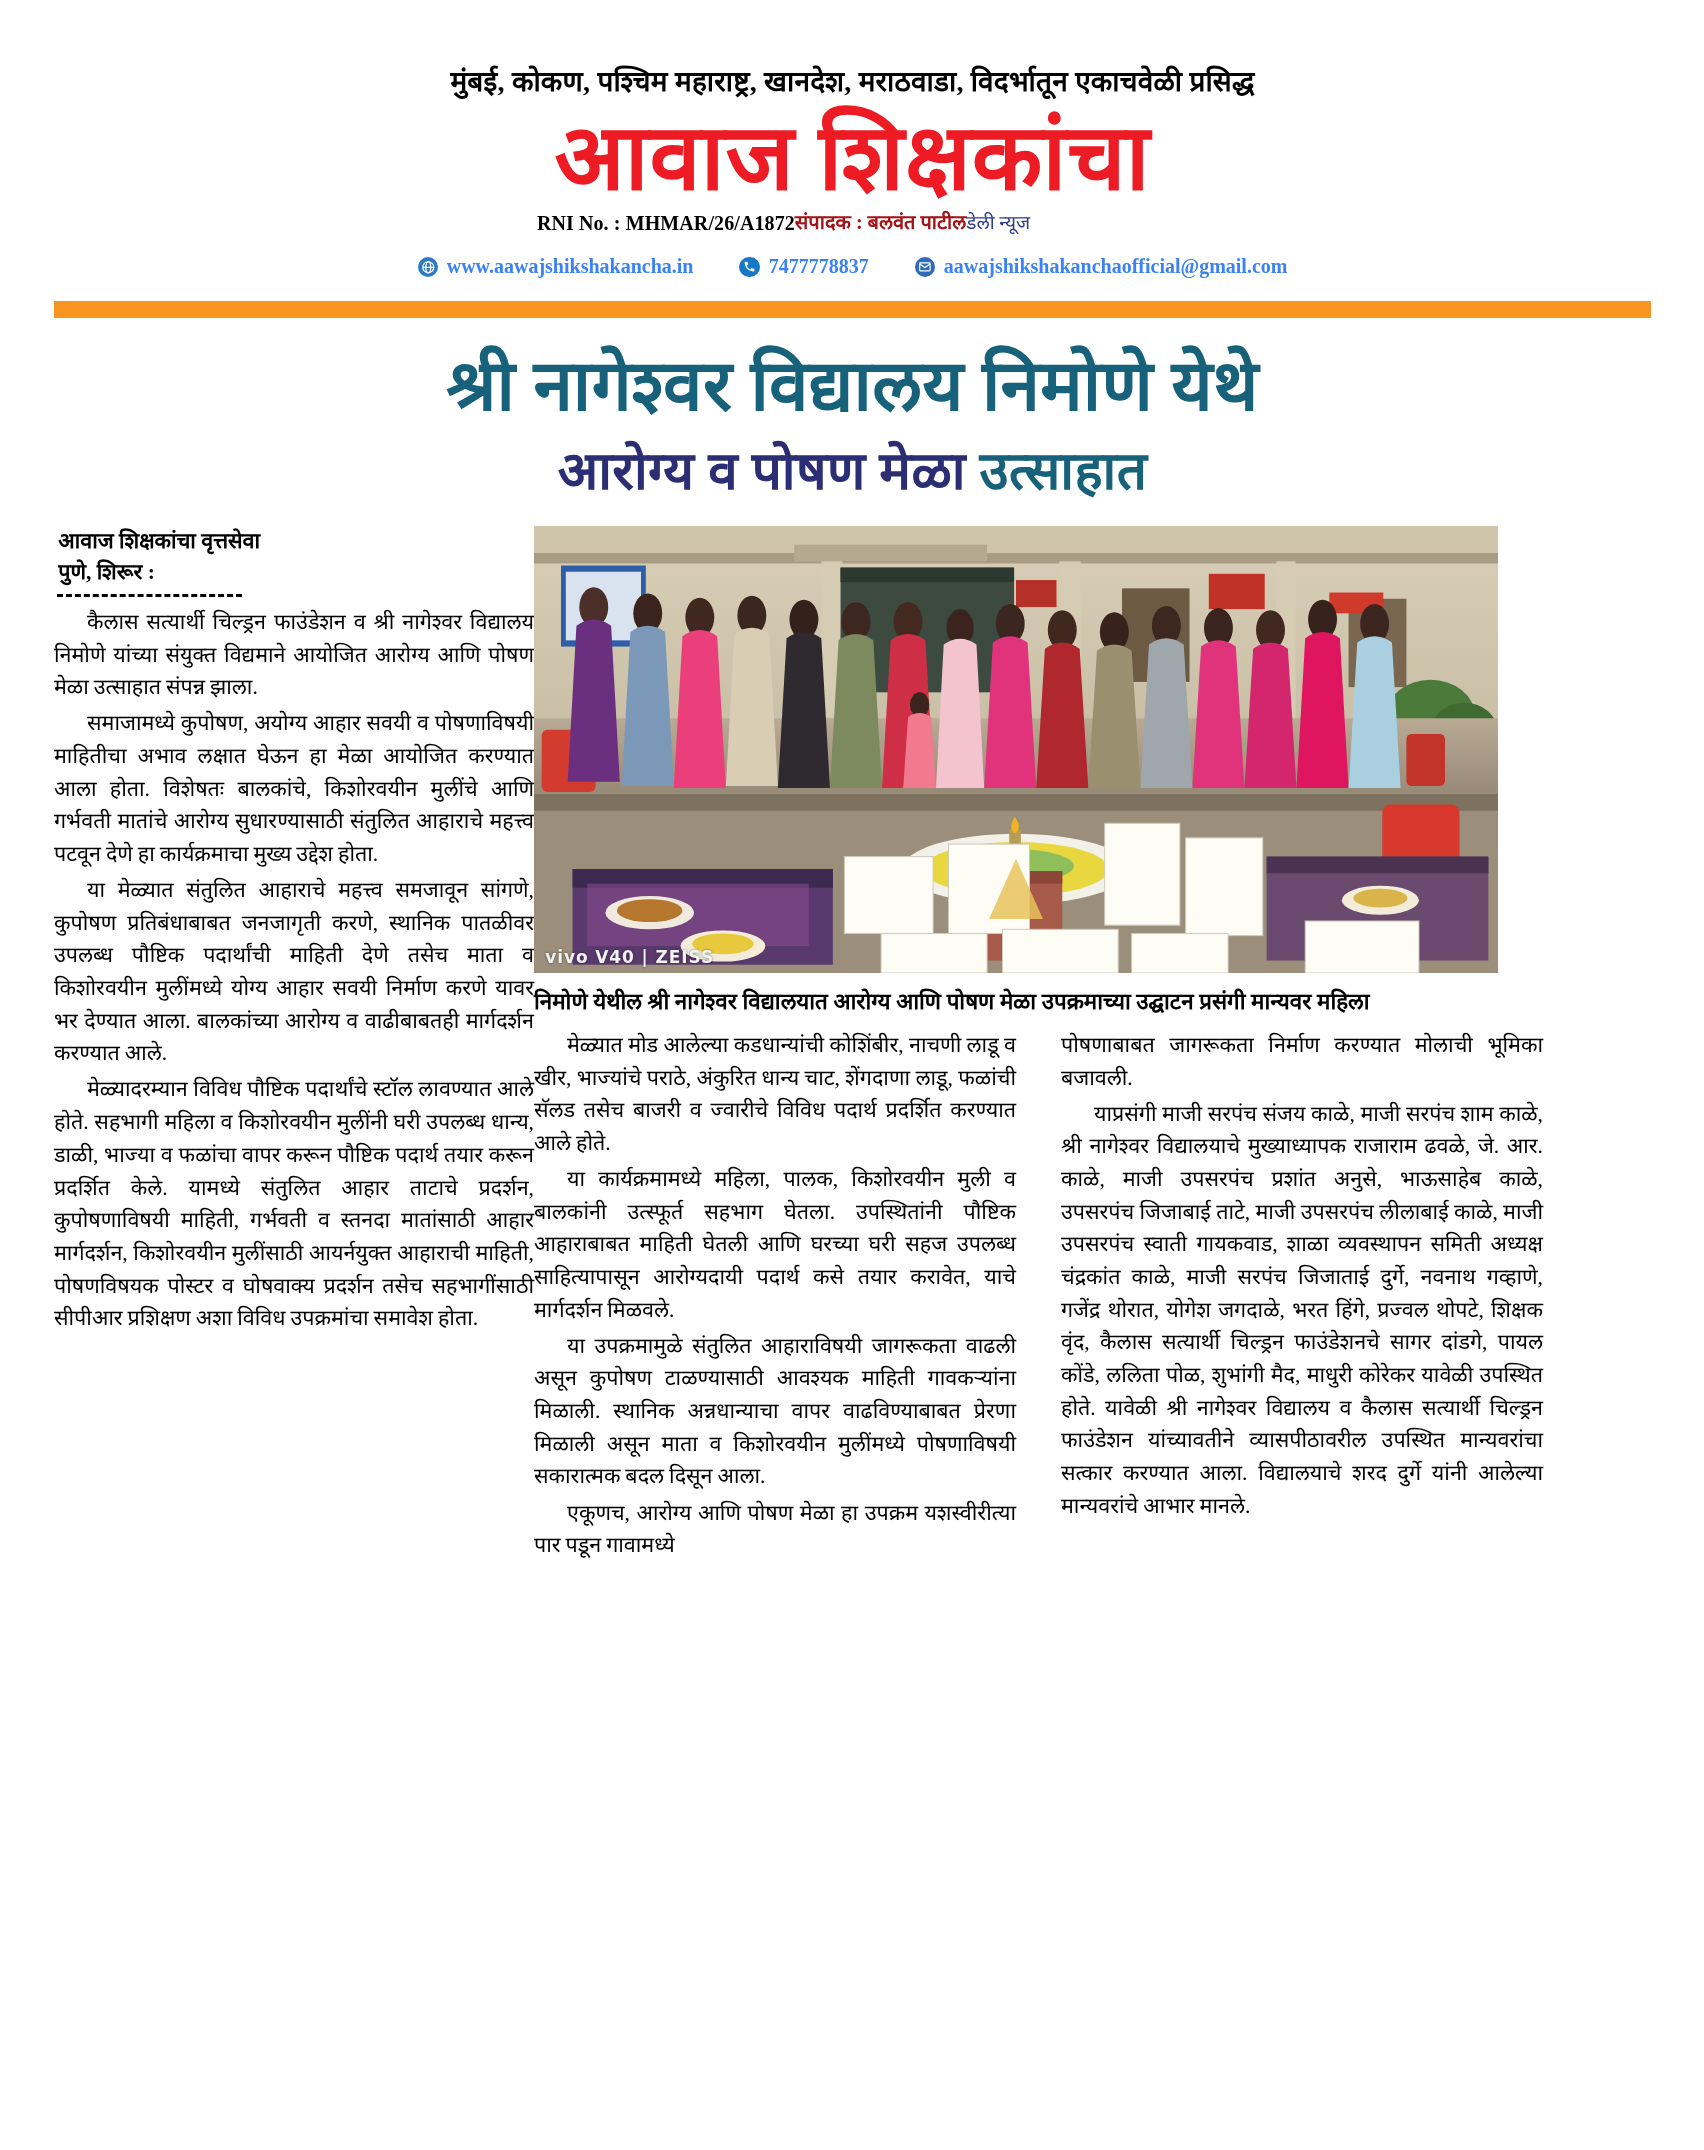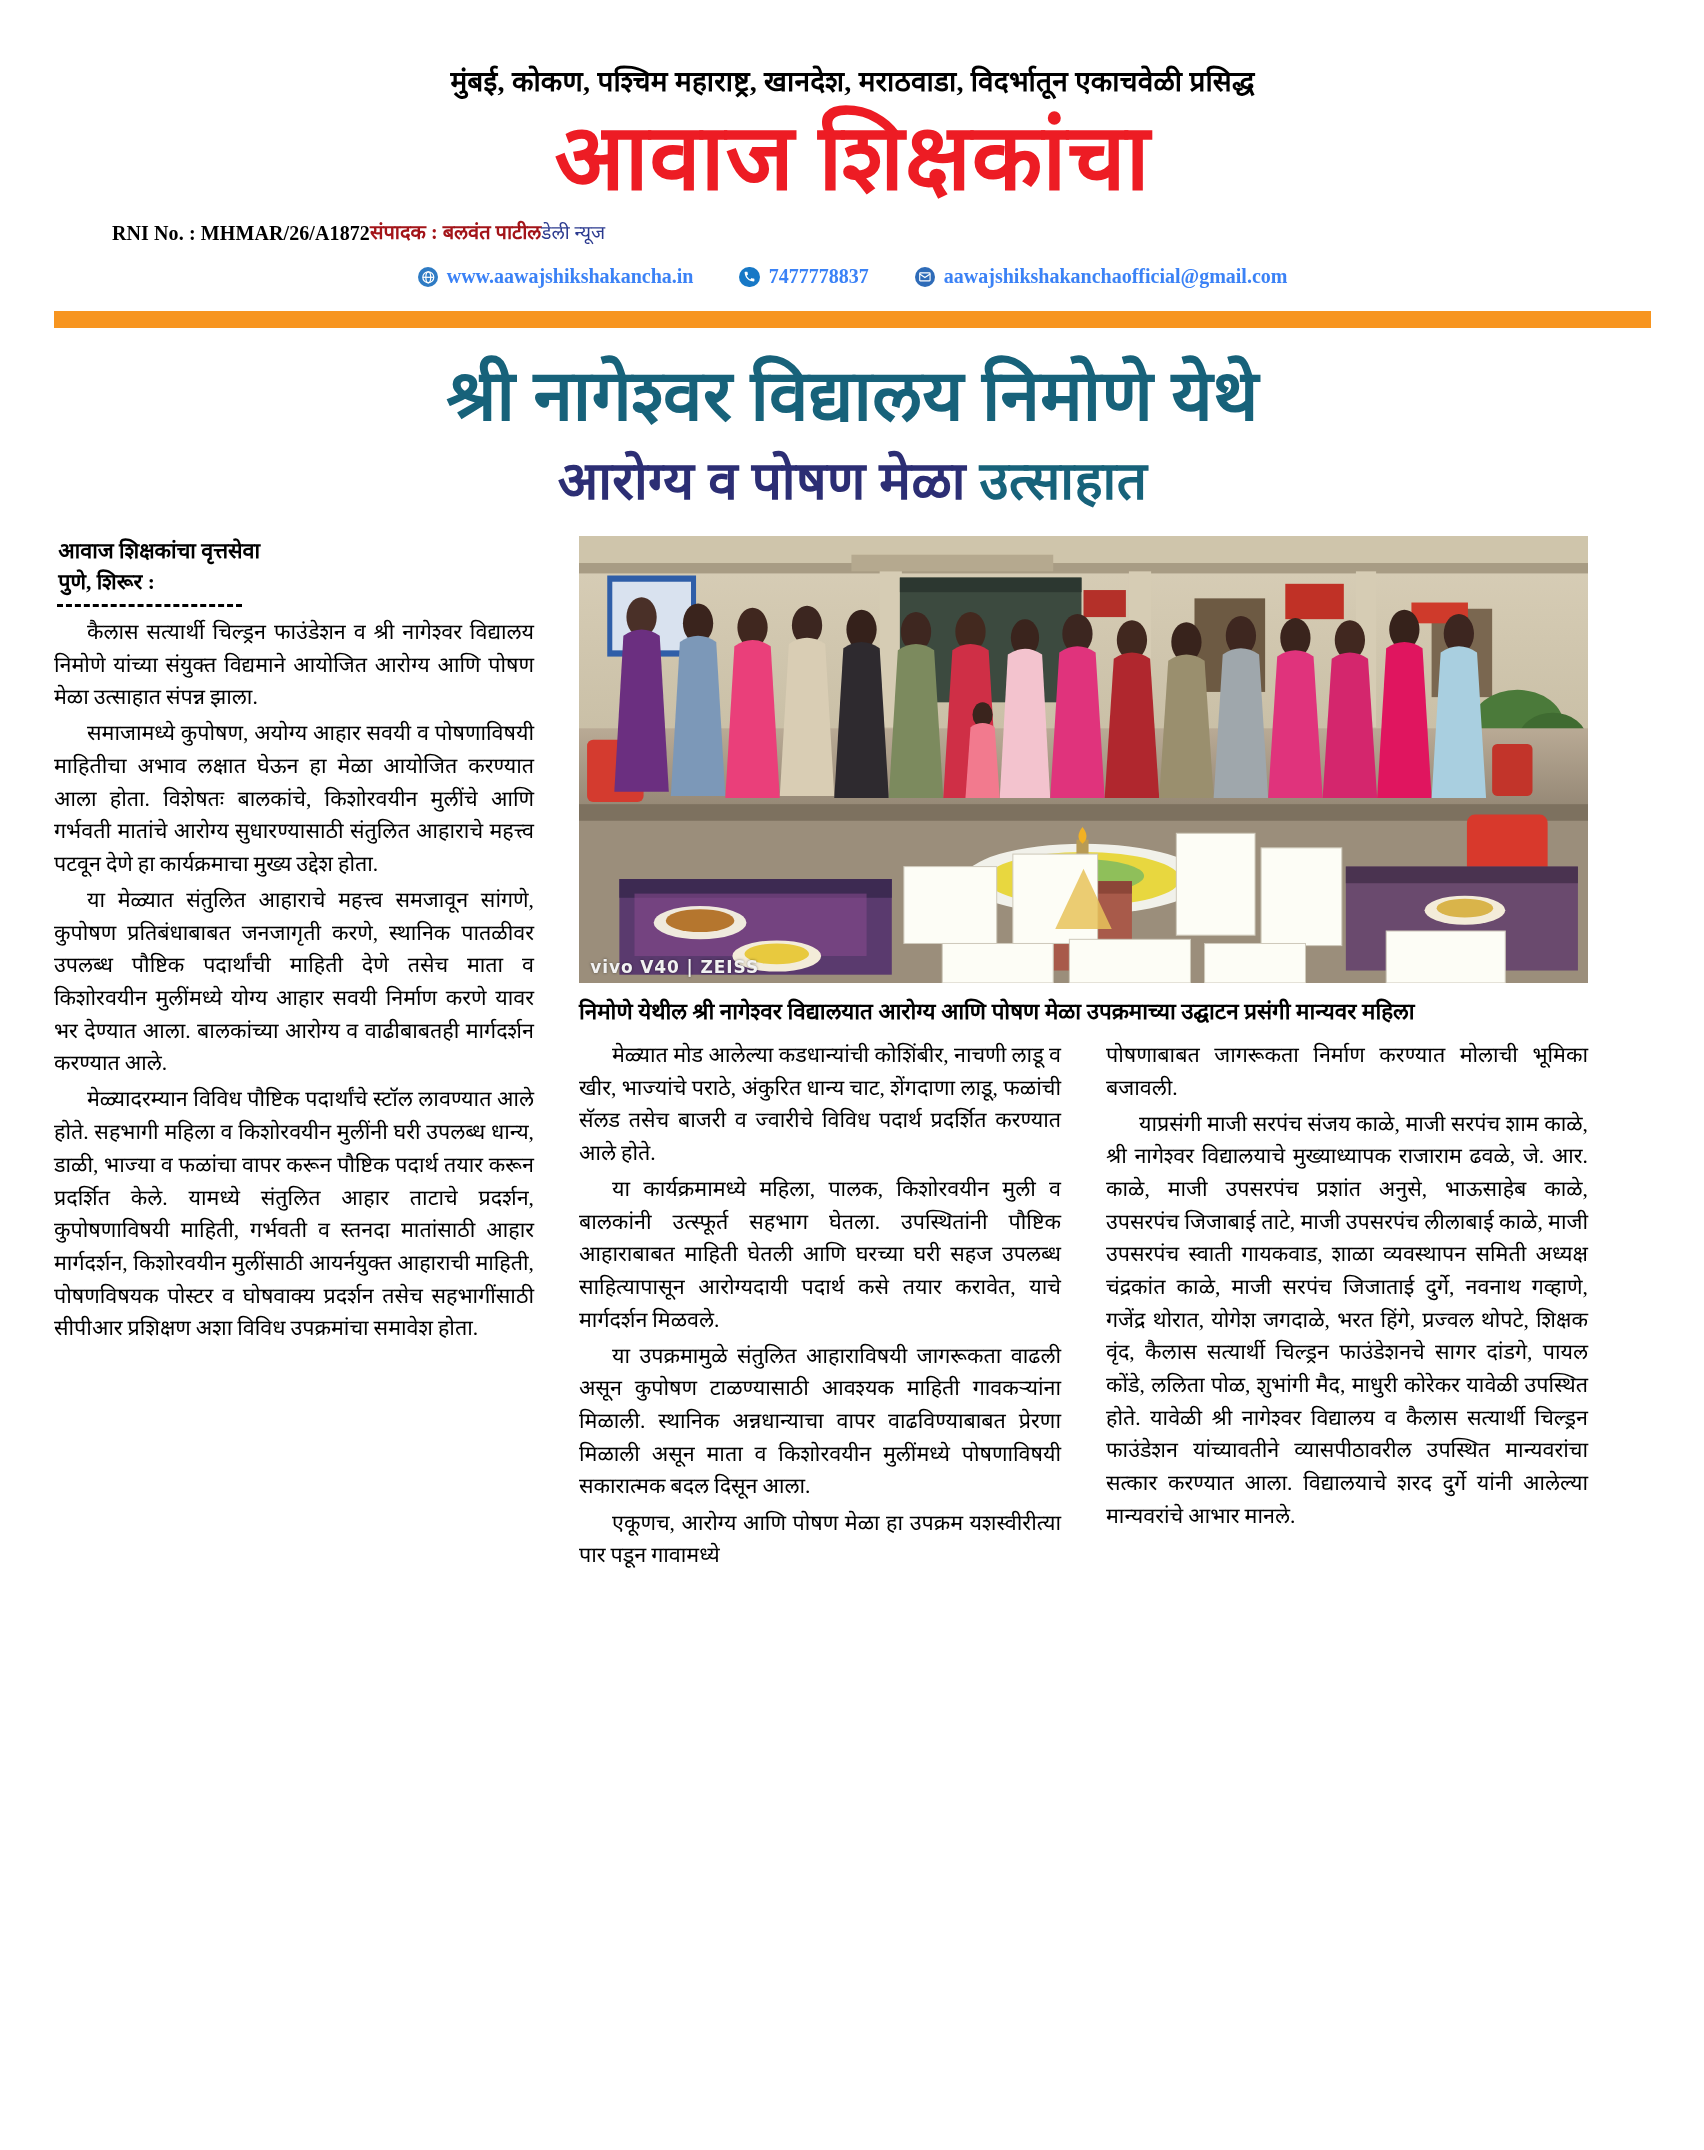--- a/index.html
+++ b/index.html
@@ -23,22 +23,22 @@
     font-size:28px;font-weight:700;letter-spacing:0.2px;
     color:#000;line-height:1.2;
   }
   .paper-title{
     margin-top:11.2px;
     font-size:92px;font-weight:700;color:#ED1C24;
     line-height:1.06;letter-spacing:0.9px;
     font-family:"Liberation Serif","DejaVu Serif",serif;
   }
   .meta-row{
-    margin-top:11px;
-    display:flex;align-items:flex-end;justify-content:flex-start;
+    margin-top:1px;
+    display:flex;align-items:flex-end;justify-content:center;
     padding:0 54px 0 58px;
   }
   .rni{font-size:20px;font-weight:700;color:#000;letter-spacing:0.1px;white-space:nowrap;}
   .editor{font-size:20px;font-weight:700;color:#A31419;white-space:nowrap;}
   .daily{font-size:19px;font-weight:400;color:#2B3A8F;white-space:nowrap;padding-right:142px;}
 
   .contact-row{
     margin-top:20px;
     display:flex;align-items:center;justify-content:center;
     gap:46px;
@@ -65,21 +65,20 @@
     margin-top:11.2px;
     font-size:53px;font-weight:700;line-height:1.18;letter-spacing:0.4px;
     color:#2C2E74;
   }
   .hl2 .accent{color:#17627A;}
 
   
   .content{
     display:grid;
     grid-template-columns:480px 482px 482px;
-    column-gap:45px;
     align-items:start;
     padding-top:4.3px;
   }
   .col{min-width:0;}
 
   .byline{
     font-size:21.5px;font-weight:700;line-height:1.45;color:#000;
     padding-left:4.3px;
   }
   .byline .b2{display:block;}

